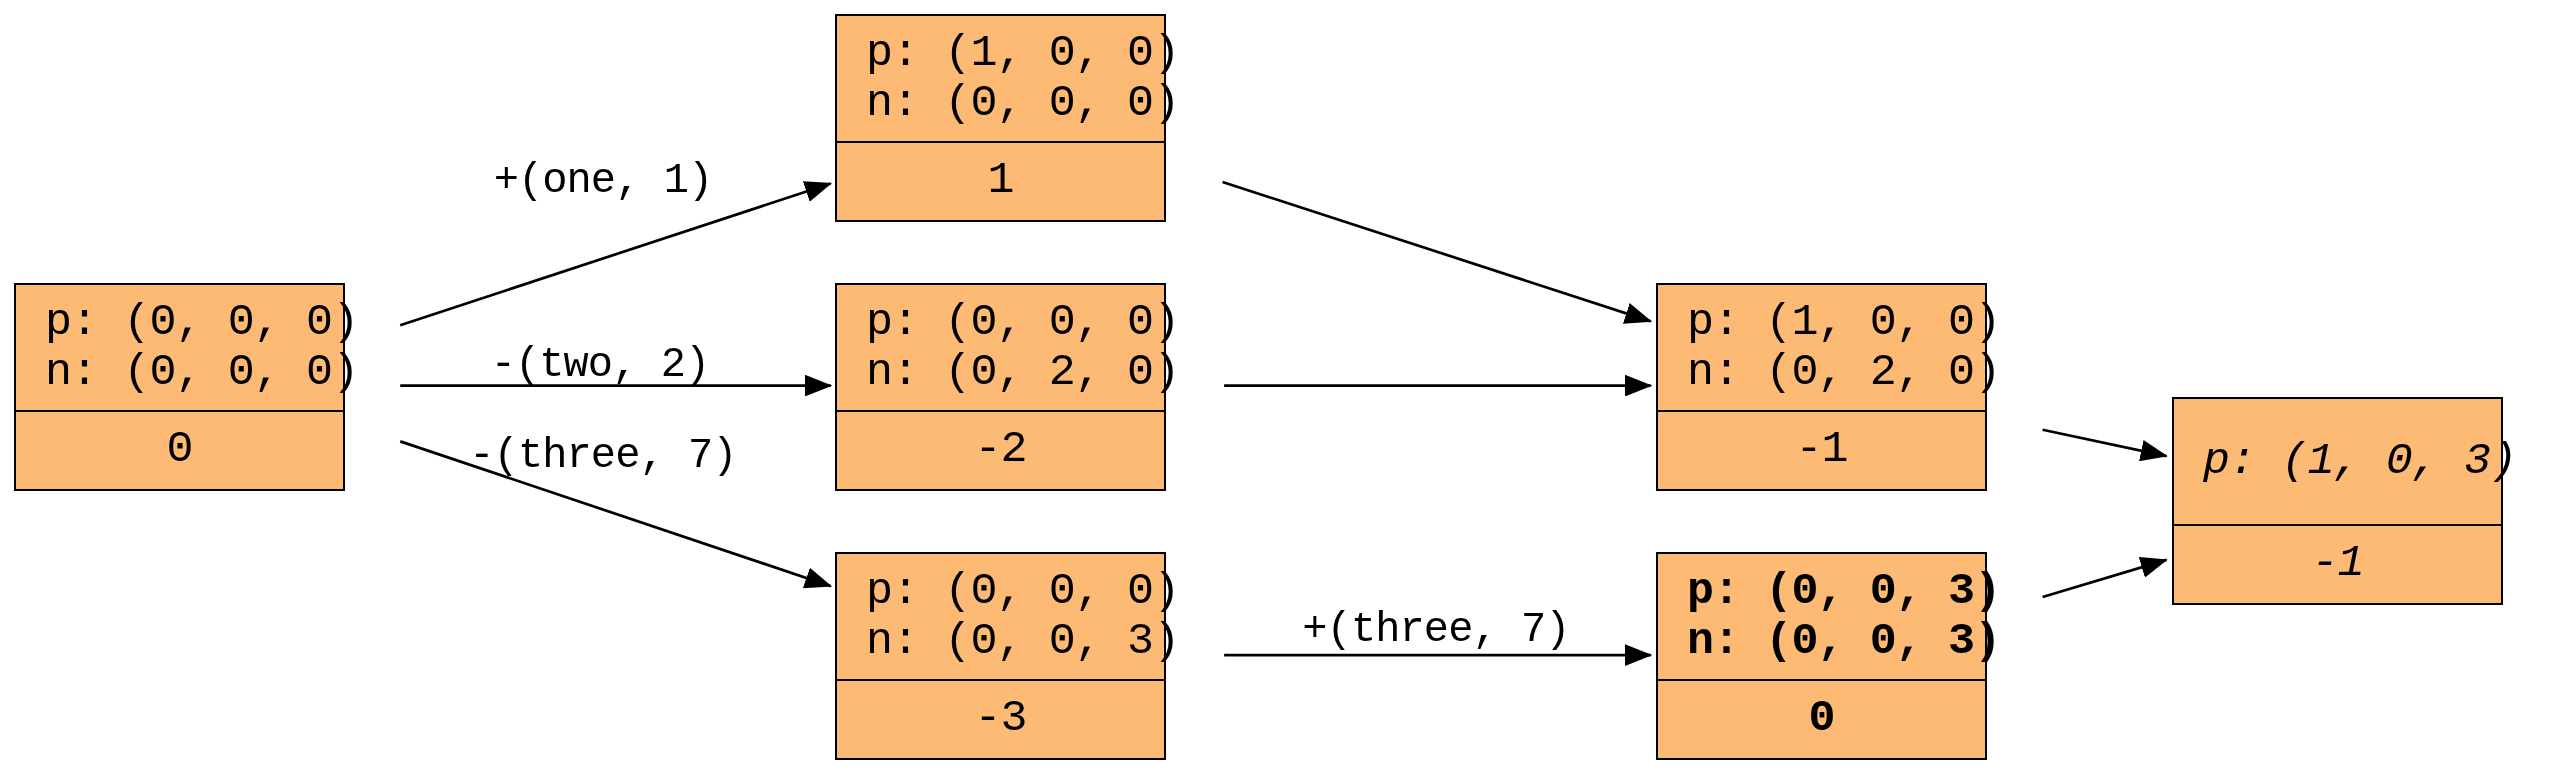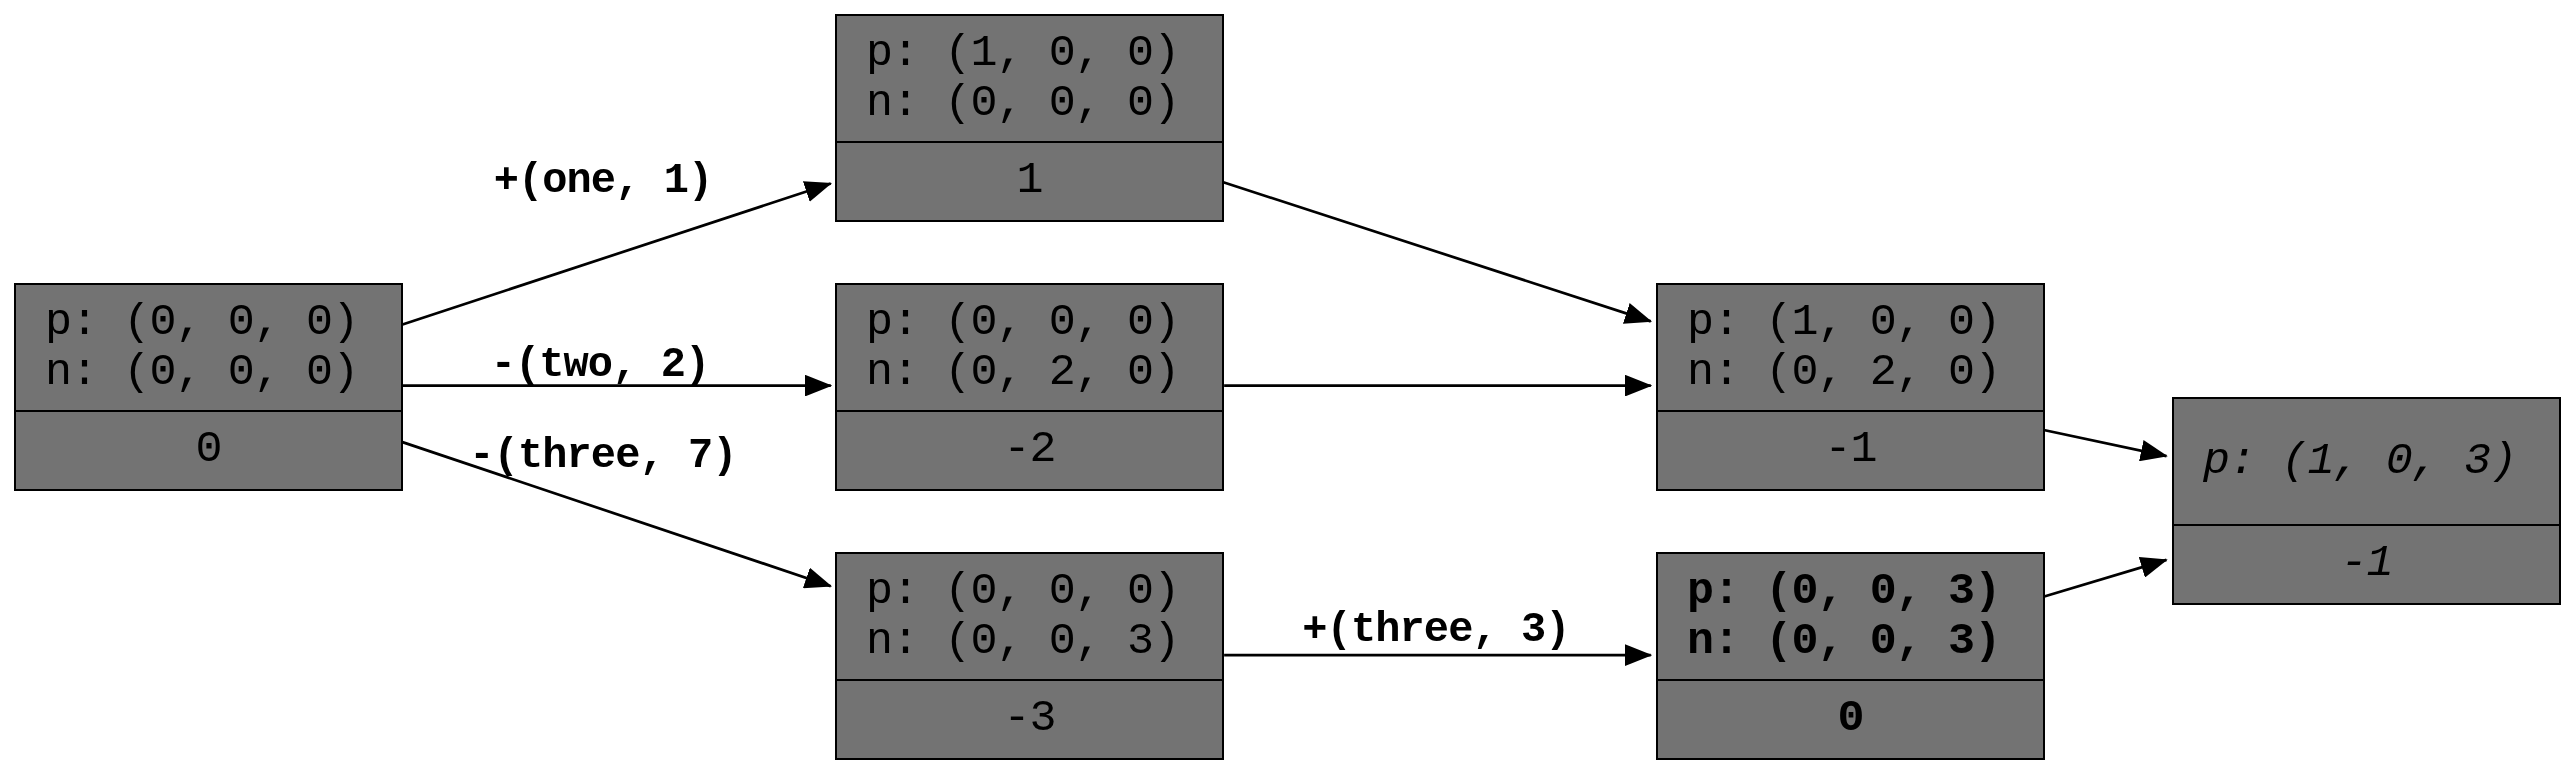--- a/index.html
+++ b/index.html
@@ -13,25 +13,25 @@
     overflow: hidden;
   }
   svg.edges {
     position: absolute;
     left: 0; top: 0;
     width: 2576px; height: 772px;
   }
   svg.edges line { stroke: #000000; stroke-width: 3.5; }
   .node {
     position: absolute;
-    width: 389px;
+    width: 331px;
     height: 208px;
     box-sizing: border-box;
     border: 2.7px solid #000000;
-    background: #737373;
+    background: #fdba74;
   }
   .node .fields {
     box-sizing: border-box;
     height: 127px;
     border-bottom: 2.7px solid #000000;
     display: flex;
     flex-direction: column;
     justify-content: center;
     padding-left: 29px;
     font-size: 45px;
@@ -48,21 +48,20 @@
     letter-spacing: -0.9px;
     white-space: pre;
   }
   .edge-label {
     position: absolute;
     transform: translateX(-50%);
     font-size: 42px;
     line-height: 43px;
     letter-spacing: -0.9px;
     white-space: pre;
-    font-weight: bold;
   }
 </style>
 </head>
 <body>
 
 <div id="canvas">
 
   <svg class="edges" viewBox="0 0 3325 997" xmlns="http://www.w3.org/2000/svg">
     <defs>
       <marker id="arrow" markerWidth="10" markerHeight="8" refX="9.5" refY="4" orient="auto" markerUnits="strokeWidth">
@@ -130,16 +129,16 @@
   <div class="node" style="left:2172px; top:397px;font-style:italic;">
     <div class="fields">
       <span>p: (1, 0, 3)</span>
     </div>
     <div class="value">-1</div>
   </div>
 
   <div class="edge-label" style="left:603px;  top:160px;">+(one, 1)</div>
   <div class="edge-label" style="left:600px;  top:344px;">-(two, 2)</div>
   <div class="edge-label" style="left:603px;  top:435px;">-(three, 7)</div>
-  <div class="edge-label" style="left:1436px; top:609px;">+(three, 3)</div>
+  <div class="edge-label" style="left:1436px; top:609px;">+(three, 7)</div>
 
 </div>
 
 
 </body></html>

